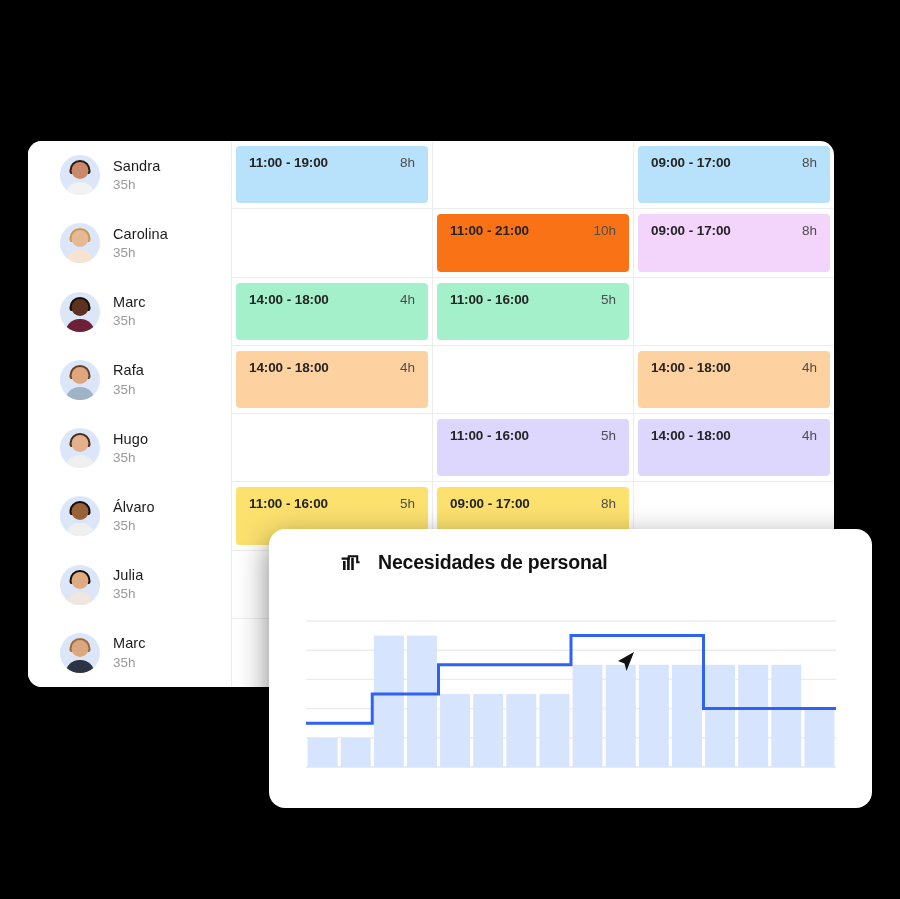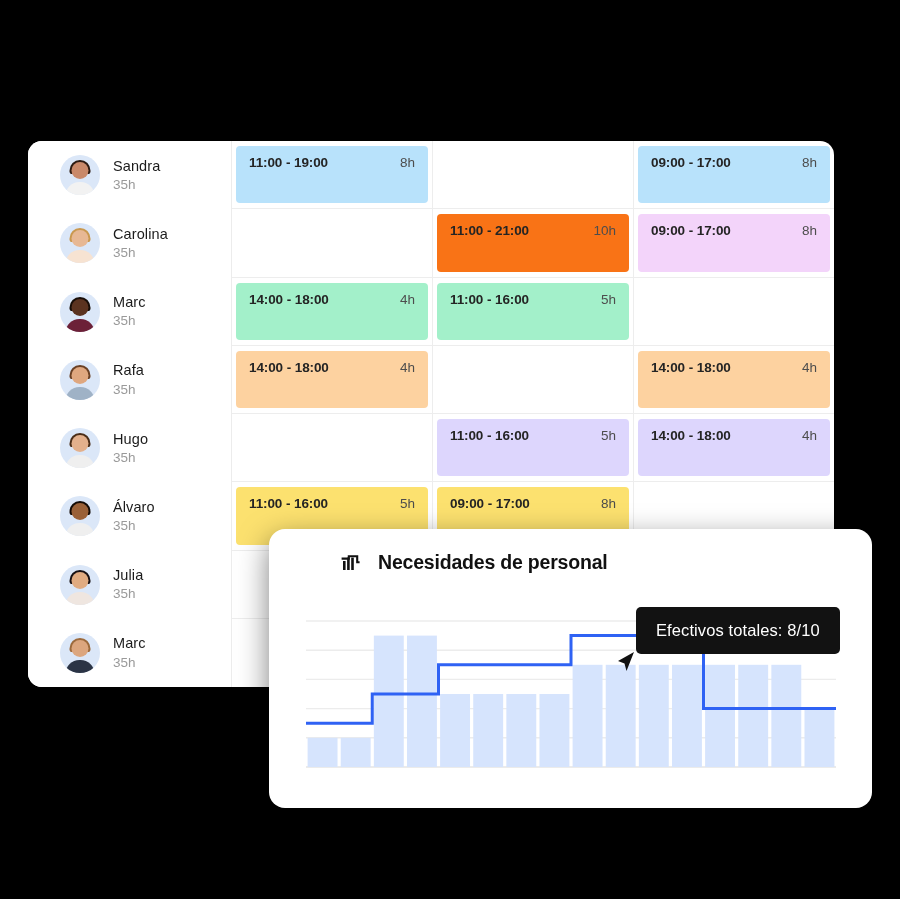--- a/index.html
+++ b/index.html
@@ -471,21 +471,18 @@
             <rect x="432.23" y="49.80" width="29.93" height="102.20" fill="#d6e4fd"></rect>
             <rect x="465.35" y="49.80" width="29.93" height="102.20" fill="#d6e4fd"></rect>
             <rect x="498.48" y="93.60" width="29.93" height="58.40" fill="#d6e4fd"></rect>
           </g>
         <path id="stepline" fill="none" stroke="#2f62f4" stroke-width="3" stroke-linejoin="miter" d="M0.00 108.20 L33.13 108.20 L33.13 108.20 L66.25 108.20 L66.25 79.00 L99.38 79.00 L99.38 79.00 L132.50 79.00 L132.50 49.80 L165.63 49.80 L165.63 49.80 L198.75 49.80 L198.75 49.80 L231.88 49.80 L231.88 49.80 L265.00 49.80 L265.00 20.60 L298.13 20.60 L298.13 20.60 L331.25 20.60 L331.25 20.60 L364.38 20.60 L364.38 20.60 L397.50 20.60 L397.50 93.60 L430.63 93.60 L430.63 93.60 L463.75 93.60 L463.75 93.60 L496.88 93.60 L496.88 93.60 L530.00 93.60"></path>
       </svg>
     </div>
 
   </div>
 
-  <div id="chart-tooltip">
-    <span>Efectivos totales: 8/10</span>
-  </div>
 
   <svg id="cursor-arrow" width="30" height="30" viewBox="0 0 30 30">
     <path d="M22 4 L6 13 L12.5 15.5 L14.5 23 Z" fill="#111"></path>
   </svg>
 
 </div>
 
 </body></html>

